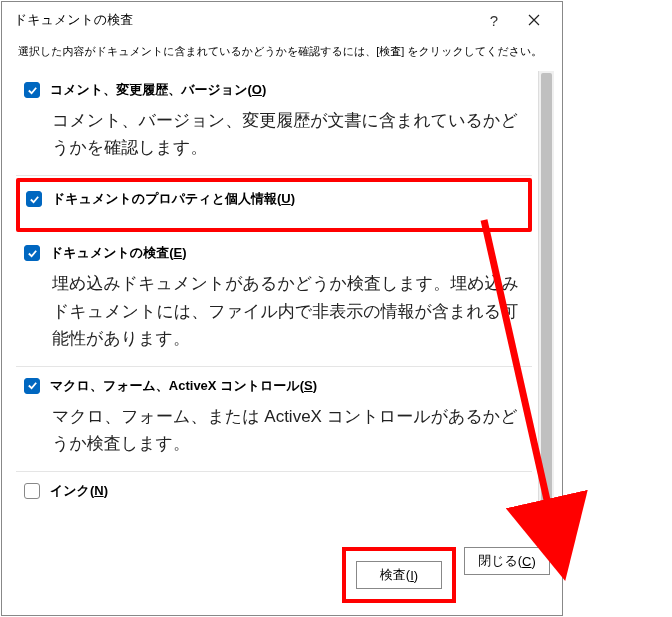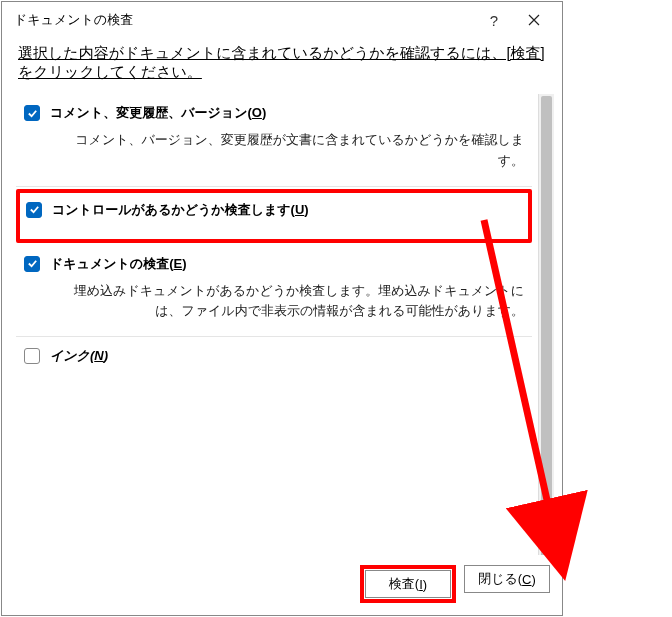--- a/index.html
+++ b/index.html
@@ -35,29 +35,27 @@
       width: 40px;
       height: 30px;
       display: flex;
       align-items: center;
       justify-content: center;
       font-size: 15px;
       color: #333;
     }
     .instruction {
       padding: 6px 16px 12px 16px;
-      font-size: 15px;
-      text-decoration: underline;
+      font-size: 11px;
     }
     .content-wrap {
       flex: 1;
       display: flex;
       padding: 0 8px 0 14px;
       overflow: hidden;
-      text-align: right;
     }
     .items {
       flex: 1;
       overflow-y: auto;
       padding-right: 6px;
     }
     .scrollbar-track {
       width: 16px;
       background: #f0f0f0;
       border-left: 1px solid #ddd;
@@ -69,21 +67,21 @@
       left: 2px;
       right: 2px;
       height: 480px;
       background: #c0c0c0;
       border-radius: 2px;
     }
     .item {
       padding: 10px 8px 14px 8px;
       border-bottom: 1px solid #e5e5e5;
     }
-    .item:last-child { border-bottom: none; font-style: italic; }
+    .item:last-child { border-bottom: none; }
     .item-head {
       display: flex;
       align-items: center;
       gap: 10px;
       margin-bottom: 8px;
     }
     .chk {
       width: 16px;
       height: 16px;
       border: 1.5px solid #888;
@@ -99,22 +97,22 @@
       border-color: #0067c0;
     }
     .chk.checked svg { display: block; }
     .chk svg { display: none; width: 11px; height: 11px; }
     .item-title {
       font-weight: bold;
       font-size: 13px;
     }
     .item-title .ul { text-decoration: underline; }
     .item-desc {
-      margin-left: 40px;
-      font-size: 13px;
+      margin-left: 28px;
+      font-size: 17px;
       color: #222;
       line-height: 1.6;
     }
     .item.highlighted {
       border: 4px solid #ff0000;
       border-radius: 2px;
       margin: 2px 0;
       padding: 8px 6px 12px 6px;
     }
     .footer {
@@ -130,21 +128,21 @@
       background: #fff;
       font-size: 13px;
       padding: 0 10px;
       display: inline-flex;
       align-items: center;
       justify-content: center;
     }
     .btn .ul { text-decoration: underline; }
     .btn-wrap-highlight {
       border: 4px solid #ff0000;
-      padding: 1px;
+      padding: 10px;
       display: inline-flex;
       justify-content: center;
     }
     .arrow-overlay {
       position: absolute;
       pointer-events: none;
     }
   </style>
 </head>
 <body>
@@ -178,36 +176,49 @@
     <div class="item-desc">コメント、バージョン、変更履歴が文書に含まれているかどうかを確認します。</div>
   </div>
         <div class="item highlighted">
     <div class="item-head">
       <span class="chk checked">
         <svg viewBox="0 0 12 12">
                 <path d="M2 6 L5 9 L10 3" stroke="#fff" stroke-width="2" fill="none"></path>
               </svg>
       </span>
       <span class="item-title">
-        <span>コントロールがあるかどうか検査します(</span><span class="ul">U</span><span>)</span>
+        <span>ドキュメントのプロパティと個人情報(</span><span class="ul">U</span><span>)</span>
       </span>
     </div>
   </div>
         <div class="item">
     <div class="item-head">
       <span class="chk checked">
         <svg viewBox="0 0 12 12">
                 <path d="M2 6 L5 9 L10 3" stroke="#fff" stroke-width="2" fill="none"></path>
               </svg>
       </span>
       <span class="item-title">
         <span>ドキュメントの検査(</span><span class="ul">E</span><span>)</span>
       </span>
     </div>
     <div class="item-desc">埋め込みドキュメントがあるかどうか検査します。埋め込みドキュメントには、ファイル内で非表示の情報が含まれる可能性があります。</div>
+  </div>
+        <div class="item">
+    <div class="item-head">
+      <span class="chk checked">
+        <svg viewBox="0 0 12 12">
+                <path d="M2 6 L5 9 L10 3" stroke="#fff" stroke-width="2" fill="none"></path>
+              </svg>
+      </span>
+      <span class="item-title">
+        <span>マクロ、フォーム、ActiveX コントロール(</span><span class="ul">S</span><span>)</span>
+      </span>
+    </div>
+    <div class="item-desc">マクロ、フォーム、または ActiveX コントロールがあるかどうか検査します。</div>
   </div>
         <div class="item">
     <div class="item-head">
       <span class="chk ">
         
       </span>
       <span class="item-title">
         <span>インク(</span><span class="ul">N</span><span>)</span>
       </span>
     </div>

